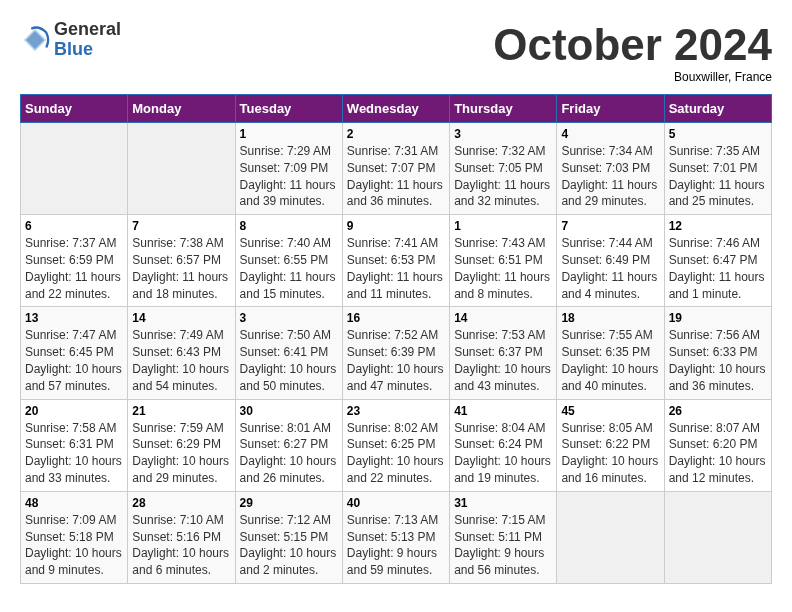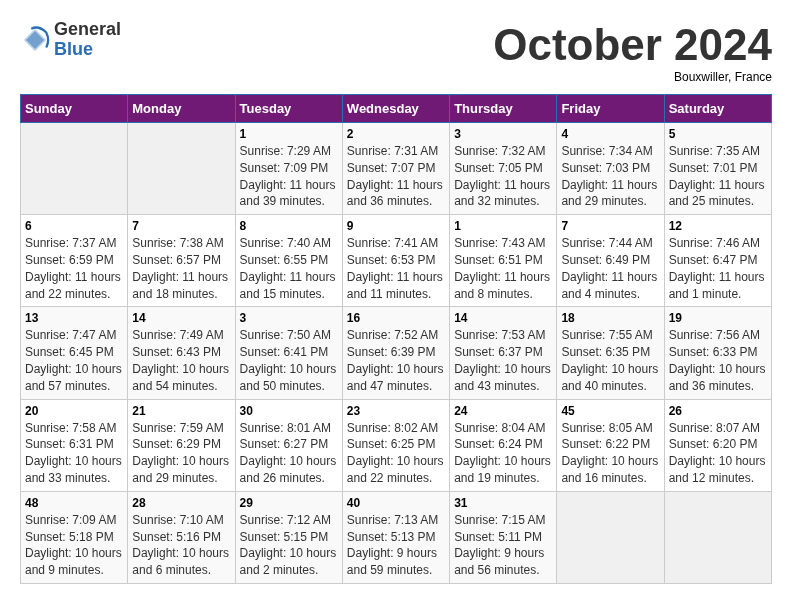--- a/index.html
+++ b/index.html
@@ -230,21 +230,21 @@
         </td>
         <td>
           <span class="day-number">30</span>
           <div class="day-info">Sunrise: 8:01 AM<br>Sunset: 6:27 PM<br>Daylight: 10 hours and 26 minutes.</div>
         </td>
         <td>
           <span class="day-number">23</span>
           <div class="day-info">Sunrise: 8:02 AM<br>Sunset: 6:25 PM<br>Daylight: 10 hours and 22 minutes.</div>
         </td>
         <td>
-          <span class="day-number">24</span>
+          <span class="day-number">41</span>
           <div class="day-info">Sunrise: 8:04 AM<br>Sunset: 6:24 PM<br>Daylight: 10 hours and 19 minutes.</div>
         </td>
         <td>
           <span class="day-number">45</span>
           <div class="day-info">Sunrise: 8:05 AM<br>Sunset: 6:22 PM<br>Daylight: 10 hours and 16 minutes.</div>
         </td>
         <td>
           <span class="day-number">26</span>
           <div class="day-info">Sunrise: 8:07 AM<br>Sunset: 6:20 PM<br>Daylight: 10 hours and 12 minutes.</div>
         </td>

